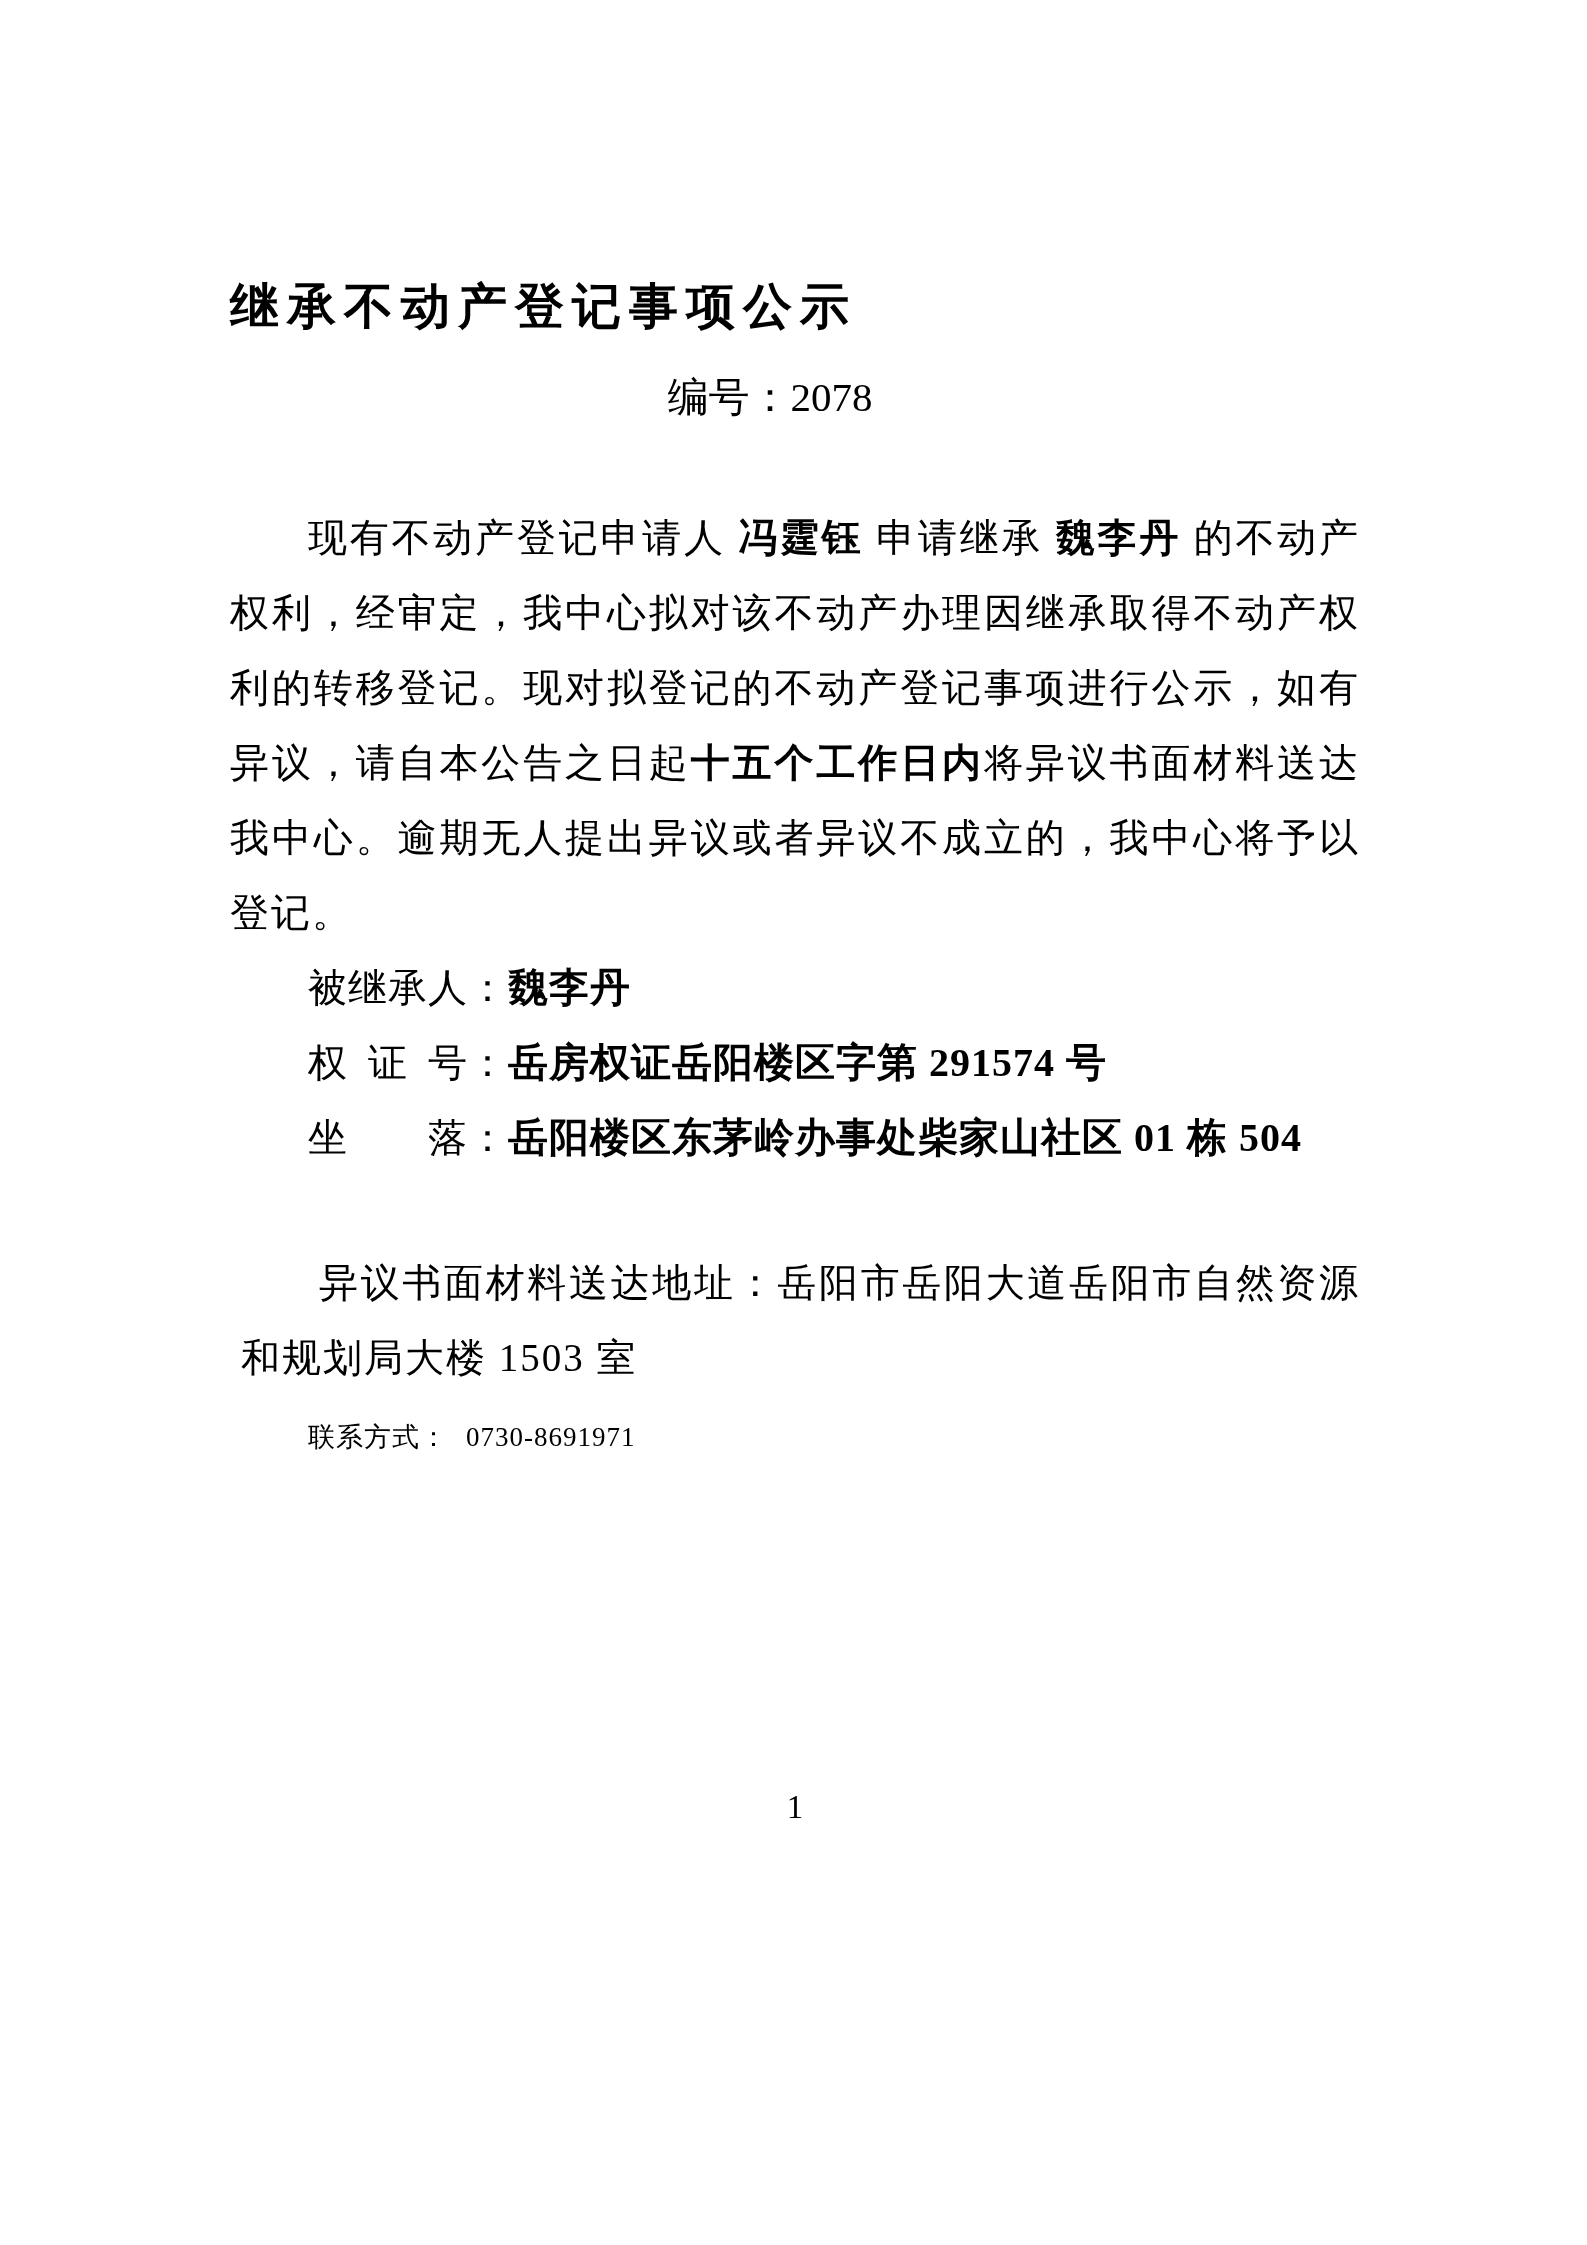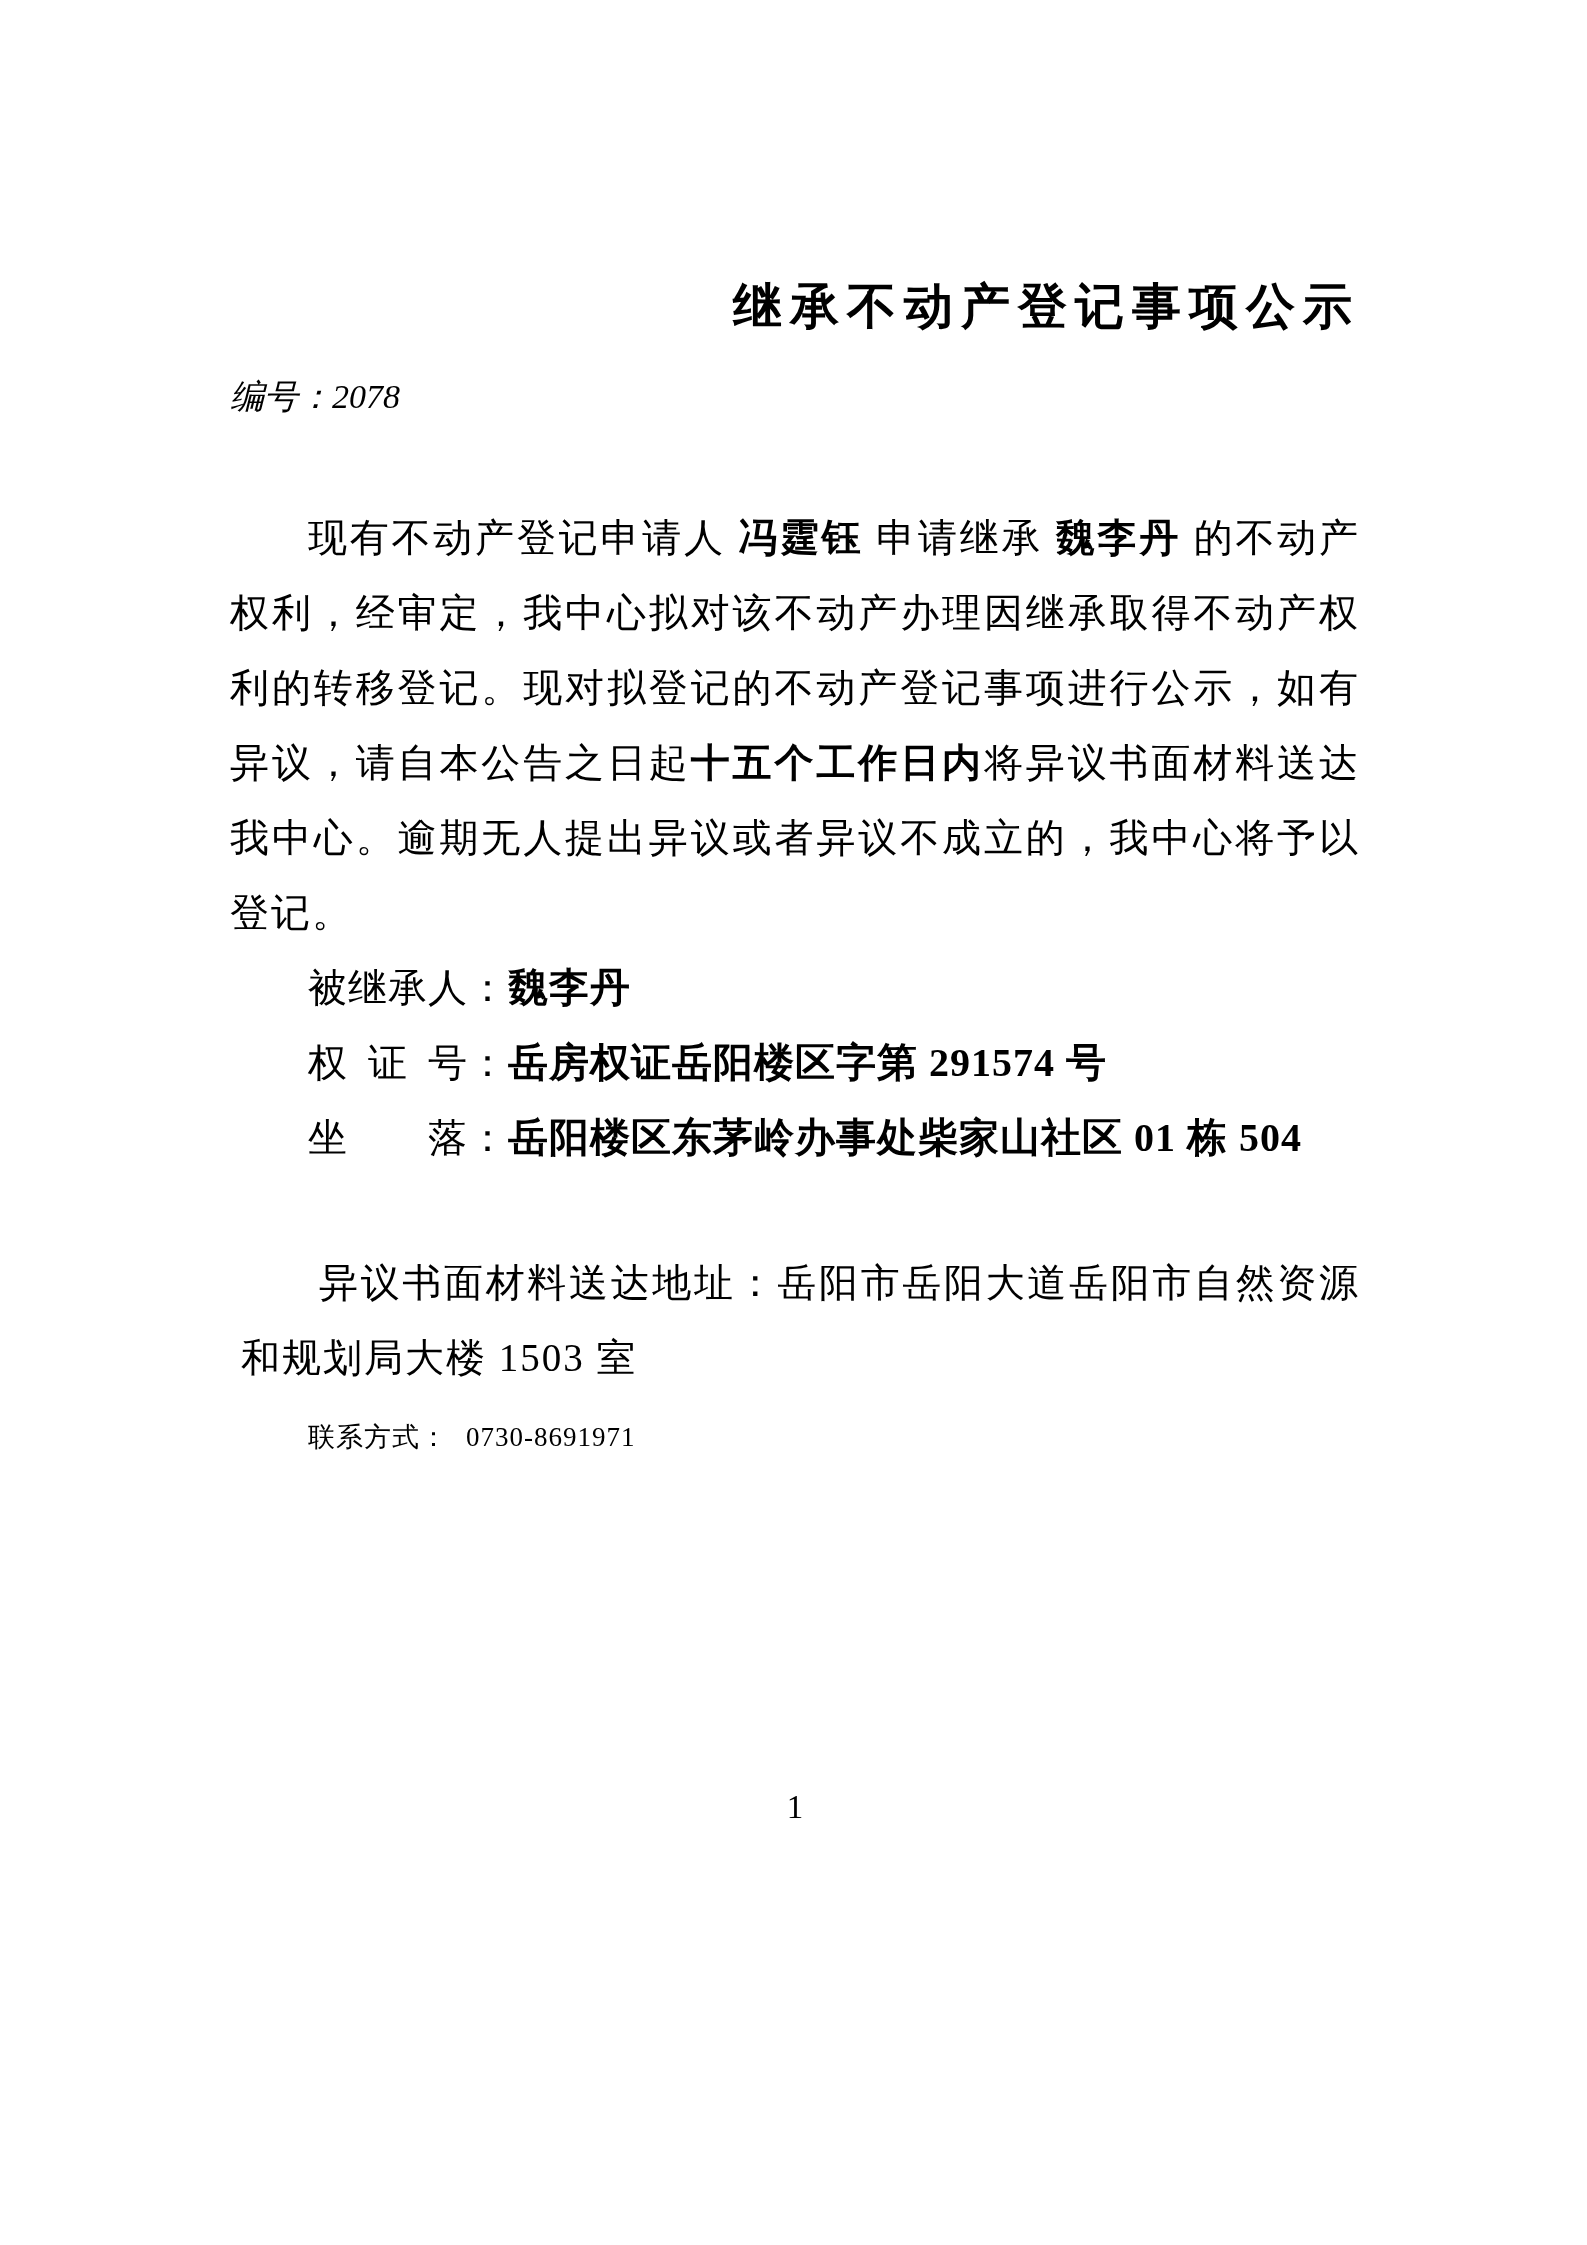--- a/index.html
+++ b/index.html
@@ -9,35 +9,34 @@
     width:1587px; height:2245px;
     margin:0 auto;
     background:#ffffff;
     color:#000000;
     font-family:"Liberation Serif","DejaVu Serif",serif;
     overflow:hidden;
   }
   .content { padding:280px 227px 0 230px; }
 
   .doc-title {
-    text-align:right;
+    text-align:left;
     font-family:"Liberation Sans","DejaVu Sans",sans-serif;
     font-weight:bold;
     font-size:49px;
     line-height:52px;
     letter-spacing:8px;
     white-space:nowrap;
   }
   .doc-no {
     margin-top:40px;
-    text-align:left;
+    text-align:center;
     padding-right:50px;
-    font-size:34px;
+    font-size:41px;
     line-height:50px;
-    font-style:italic;
   }
   .para {
     font-size:39px;
     letter-spacing:2px;
     line-height:75px;
     text-align:justify;
     text-indent:78px;
   }
   .para1 { margin-top:78px; }
   .para2 { margin-top:70px; line-height:75px;margin-left:11px; }

